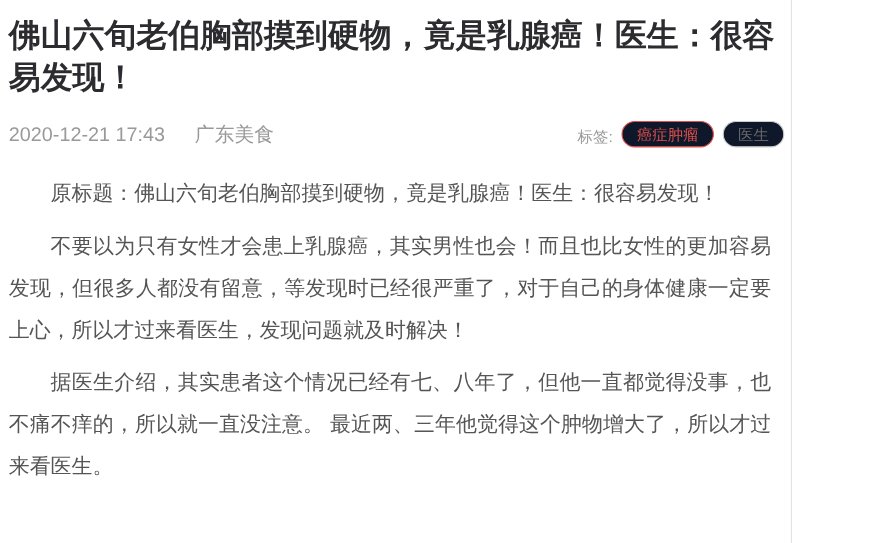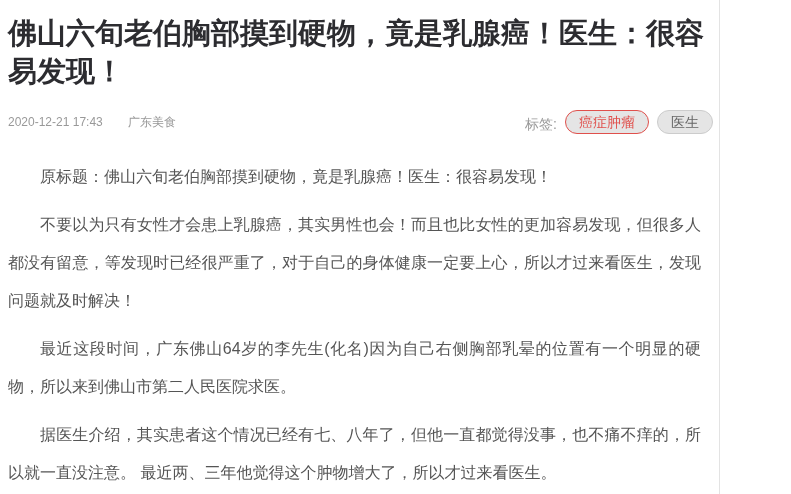--- a/index.html
+++ b/index.html
@@ -23,21 +23,21 @@
     font-weight: 700;
     color: #2c2c30;
   }
   .meta-row {
     display: flex;
     justify-content: space-between;
     align-items: center;
     margin: 20px 8px 0 8px;
   }
   .meta-left {
-    font-size: 12px;
+    font-size: 18px;
     color: #999999;
     white-space: nowrap;
   }
   .meta-left .source {
     margin-left: 22px;
     color: #999999;
     text-decoration: none;
     cursor: pointer;
   }
   .tags {
@@ -50,33 +50,33 @@
   .tag {
     display: inline-block;
     border: 1px solid #cccccc;
     color: #666666;
     border-radius: 13px;
     padding: 2px 13px;
     font-size: 14px;
     line-height: 18px;
     text-decoration: none;
     cursor: pointer;
-    background: #e5e5e5;
+    background: #0f172a;
     white-space: nowrap;
   }
   .tag.highlight {
     border-color: #e0504c;
     color: #e0504c;
   }
   article.article-body {
     margin: 24px 20px 0 8px;
   }
   article.article-body p {
     margin: 0 0 10px 0;
-    font-size: 16px;
+    font-size: 19px;
     line-height: 38px;
     color: #555555;
     text-indent: 2em;
     text-align: justify;
     text-justify: inter-ideograph;
   }
   .right-edge {
     position: absolute;
     top: 0;
     right: 1px;
@@ -101,19 +101,18 @@
     <div class="tags">
       <span class="tags-label">标签:</span>
       <a class="tag highlight">癌症肿瘤</a>
       <a class="tag">医生</a>
     </div>
   </div>
 
   <article class="article-body">
     <p>原标题：佛山六旬老伯胸部摸到硬物，竟是乳腺癌！医生：很容易发现！</p>
     <p>不要以为只有女性才会患上乳腺癌，其实男性也会！而且也比女性的更加容易发现，但很多人都没有留意，等发现时已经很严重了，对于自己的身体健康一定要上心，所以才过来看医生，发现问题就及时解决！</p>
-    <p>最近这段时间，广东佛山64岁的李先生(化名)因为自己右侧胸部乳晕的位置有一个明显的硬物，所以来到佛山市第二人民医院求医。</p>
     <p>据医生介绍，其实患者这个情况已经有七、八年了，但他一直都觉得没事，也不痛不痒的，所以就一直没注意。 最近两、三年他觉得这个肿物增大了，所以才过来看医生。</p>
   </article>
 
   <div class="right-edge"></div>
 
 </div>
 
 </body></html>

